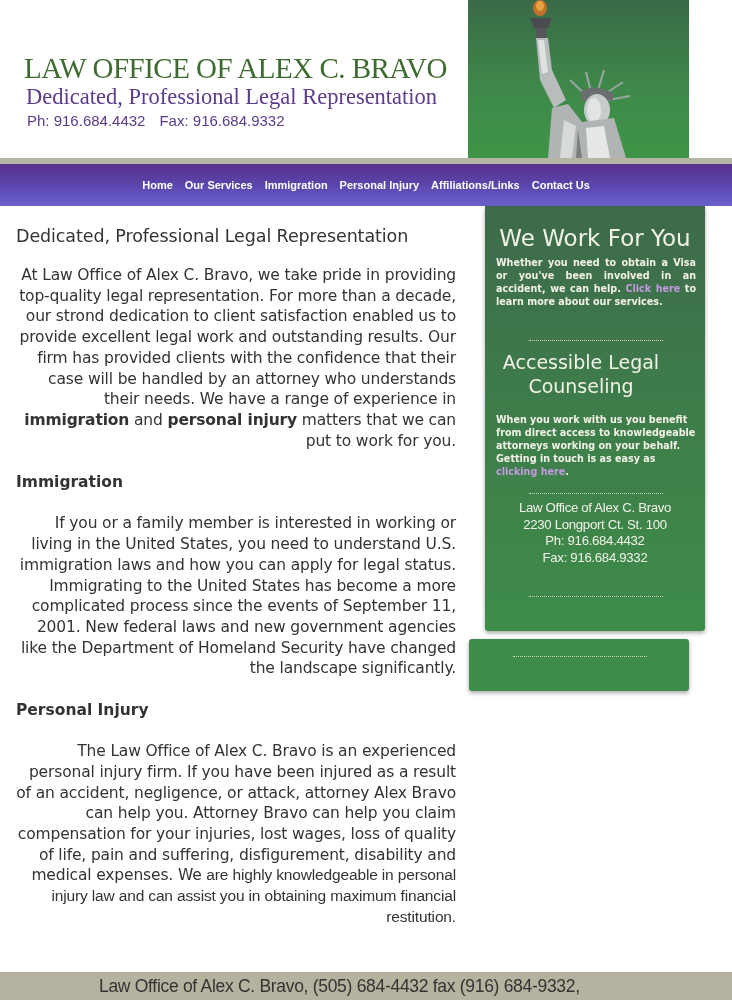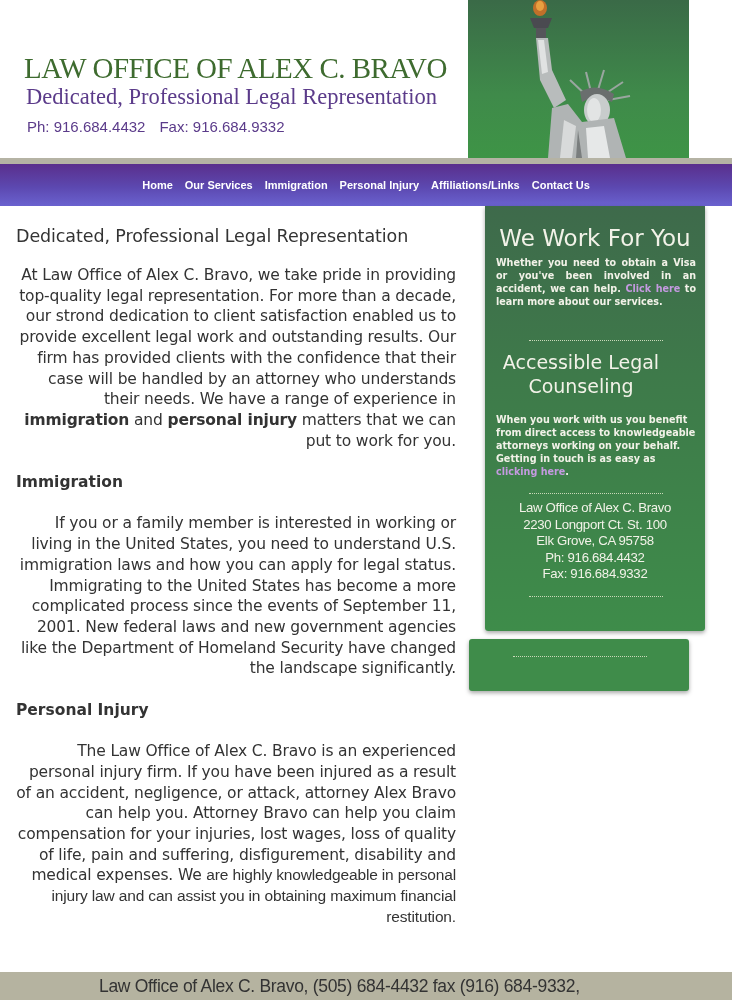--- a/index.html
+++ b/index.html
@@ -4,21 +4,21 @@
 <style>
   * { margin: 0; padding: 0; box-sizing: border-box; }
   html, body { width: 732px; height: 1000px; overflow: hidden; background: #ffffff; }
   body { position: relative; font-family: "DejaVu Sans", sans-serif; color: #333333; }
 
   
   .header { position: absolute; left: 0; top: 0; width: 732px; height: 158px; background: #ffffff; }
   .logo { position: absolute; left: 24px; top: 52px; }
   .logo-title { font-family: "Liberation Serif", serif; font-size: 29px; color: #3e6b2f; letter-spacing: -0.5px; line-height: 32px; white-space: nowrap; }
   .logo-tagline { font-family: "Liberation Serif", serif; font-size: 22.5px; color: #5b3b8a; line-height: 26px; margin-left: 2px; white-space: nowrap; }
-  .logo-phone { font-family: "Liberation Sans", sans-serif; font-size: 15px; color: #5b3b8a; line-height: 22px; margin-top: 6px; margin-left: 3px; white-space: nowrap; }
+  .logo-phone { font-family: "Liberation Sans", sans-serif; font-size: 15px; color: #5b3b8a; line-height: 22px; margin-left: 3px; white-space: nowrap; }
   .logo-phone span + span { margin-left: 14px; }
 
   .statue-panel { position: absolute; left: 468px; top: 0; width: 221px; height: 158px;
     background: linear-gradient(180deg, #3a6a47 0%, #3f8a4a 60%, #3e9446 100%); overflow: hidden; }
   .statue-panel svg { position: absolute; left: 0; top: 0; }
 
   
   .nav-top-line { position: absolute; left: 0; top: 158px; width: 732px; height: 6px; background: #b5b3a4; }
   .nav { position: absolute; left: 0; top: 164px; width: 732px; height: 42px;
     background: linear-gradient(180deg, #5a2f8c 0%, #5c48b0 55%, #6a62cf 100%);
@@ -126,21 +126,20 @@
   <div class="dots dots1"></div>
   <div class="sb-heading sb-h2">
       <div>Accessible Legal</div>
       <div>Counseling</div>
     </div>
   <div class="sb-text sb-p2"><span>When you work with us you benefit from direct access to knowledgeable attorneys working on your behalf. Getting in touch is as easy as </span><a href="#">clicking here</a><span>.</span></div>
   <div class="dots dots2"></div>
   <div class="sb-address">
     <div>Law Office of Alex C. Bravo</div>
     <div>2230 Longport Ct. St. 100</div>
-    <div>Elk Grove, CA 95758</div>
     <div>Ph: 916.684.4432</div>
     <div>Fax: 916.684.9332</div>
   </div>
   <div class="dots dots3"></div>
 </aside>
 <div class="sidebar-box2">
   <div class="dots dots4"></div>
 </div>
 
 <footer class="footer">

